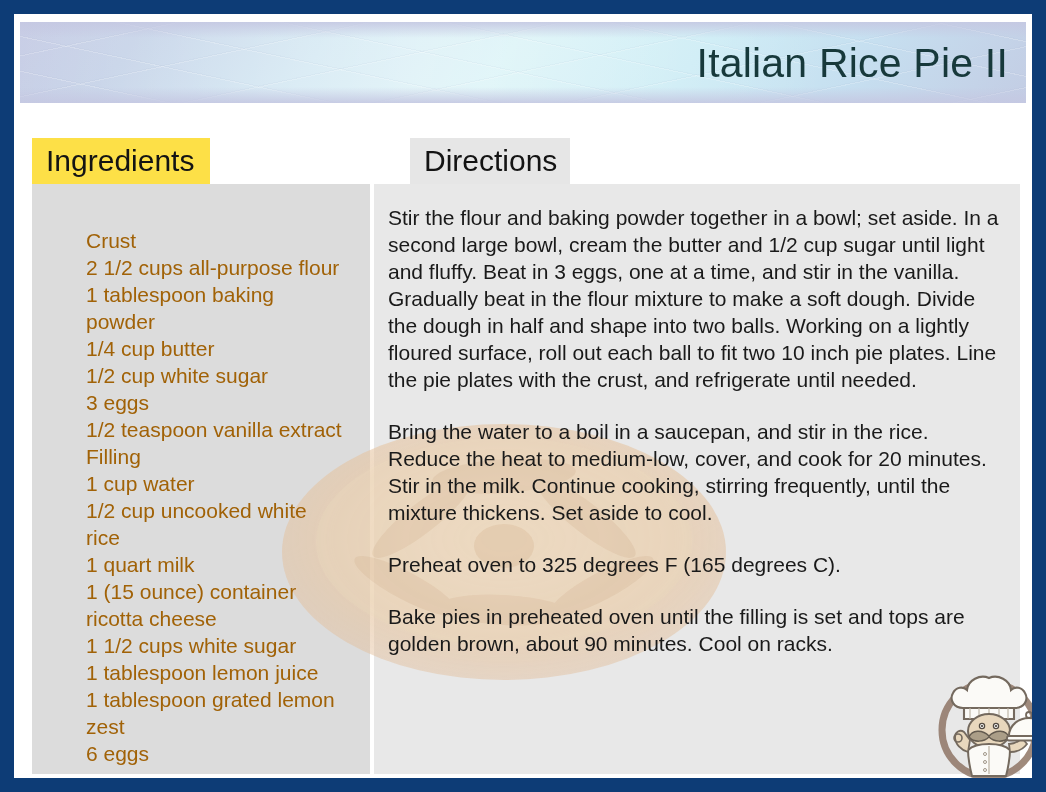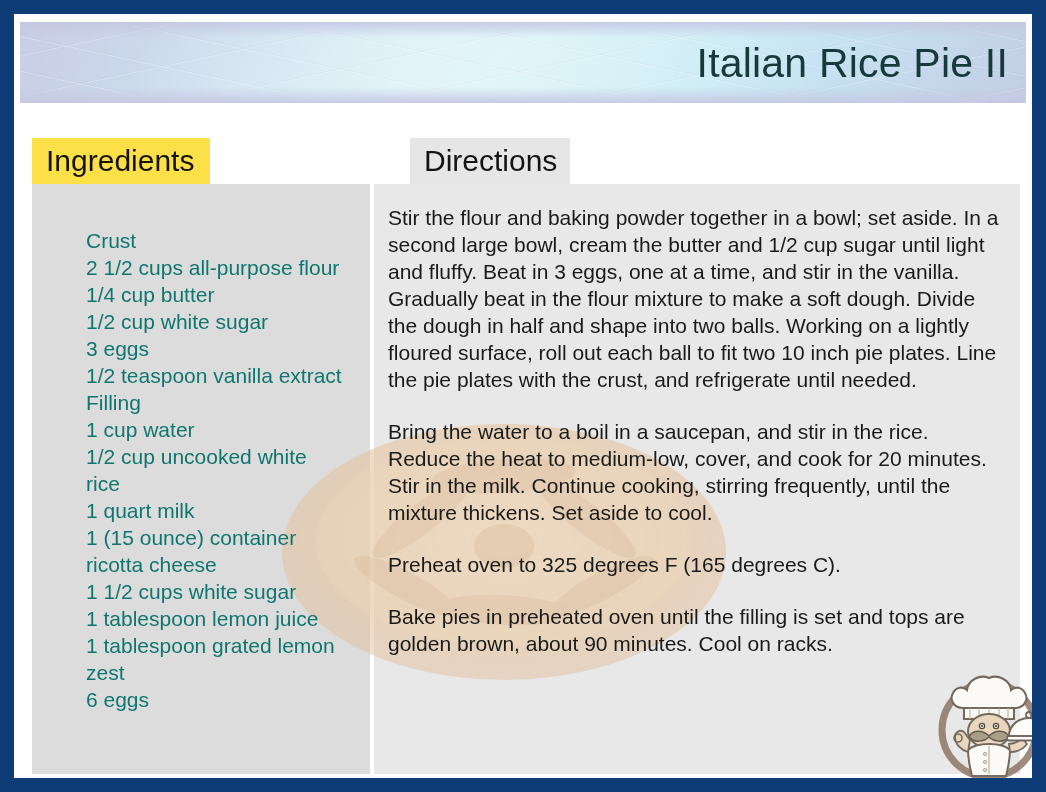--- a/index.html
+++ b/index.html
@@ -146,21 +146,21 @@
     z-index: 5;
   }
 
   #ingredients-list {
     position: absolute;
     left: 14px;
     top: 22px;
     right: 24px;
     font-size: 21px;
     line-height: 27px;
-    color: #0f766e;
+    color: #a16207;
   }
   #ingredients-list li {
     list-style: none;
   }
 
   #directions-body {
     position: absolute;
     left: 14px;
     top: 20px;
     right: 16px;
@@ -252,20 +252,21 @@
 
     <path d="M79 72 C79 61 89 54 99 54 C109 54 118 61 118 72 Z" fill="#fdfcf8" stroke="#6e6357" stroke-width="2"></path>
     <rect x="77" y="72" width="43" height="4.5" rx="2" fill="#fdfcf8" stroke="#6e6357" stroke-width="1.8"></rect>
     <circle cx="99" cy="51" r="3" fill="none" stroke="#6e6357" stroke-width="1.8"></circle>
   </svg>
 
   <div class="panel-inner" style="position:absolute; left:18px; top:170px; width:338px; height:590px;">
     <ul id="ingredients-list">
         <li>Crust</li>
         <li>2 1/2 cups all-purpose flour</li>
+        <li>1 tablespoon baking powder</li>
         <li>1/4 cup butter</li>
         <li>1/2 cup white sugar</li>
         <li>3 eggs</li>
         <li>1/2 teaspoon vanilla extract</li>
         <li>Filling</li>
         <li>1 cup water</li>
         <li>1/2 cup uncooked white rice</li>
         <li>1 quart milk</li>
         <li>1 (15 ounce) container ricotta cheese</li>
         <li>1 1/2 cups white sugar</li>

